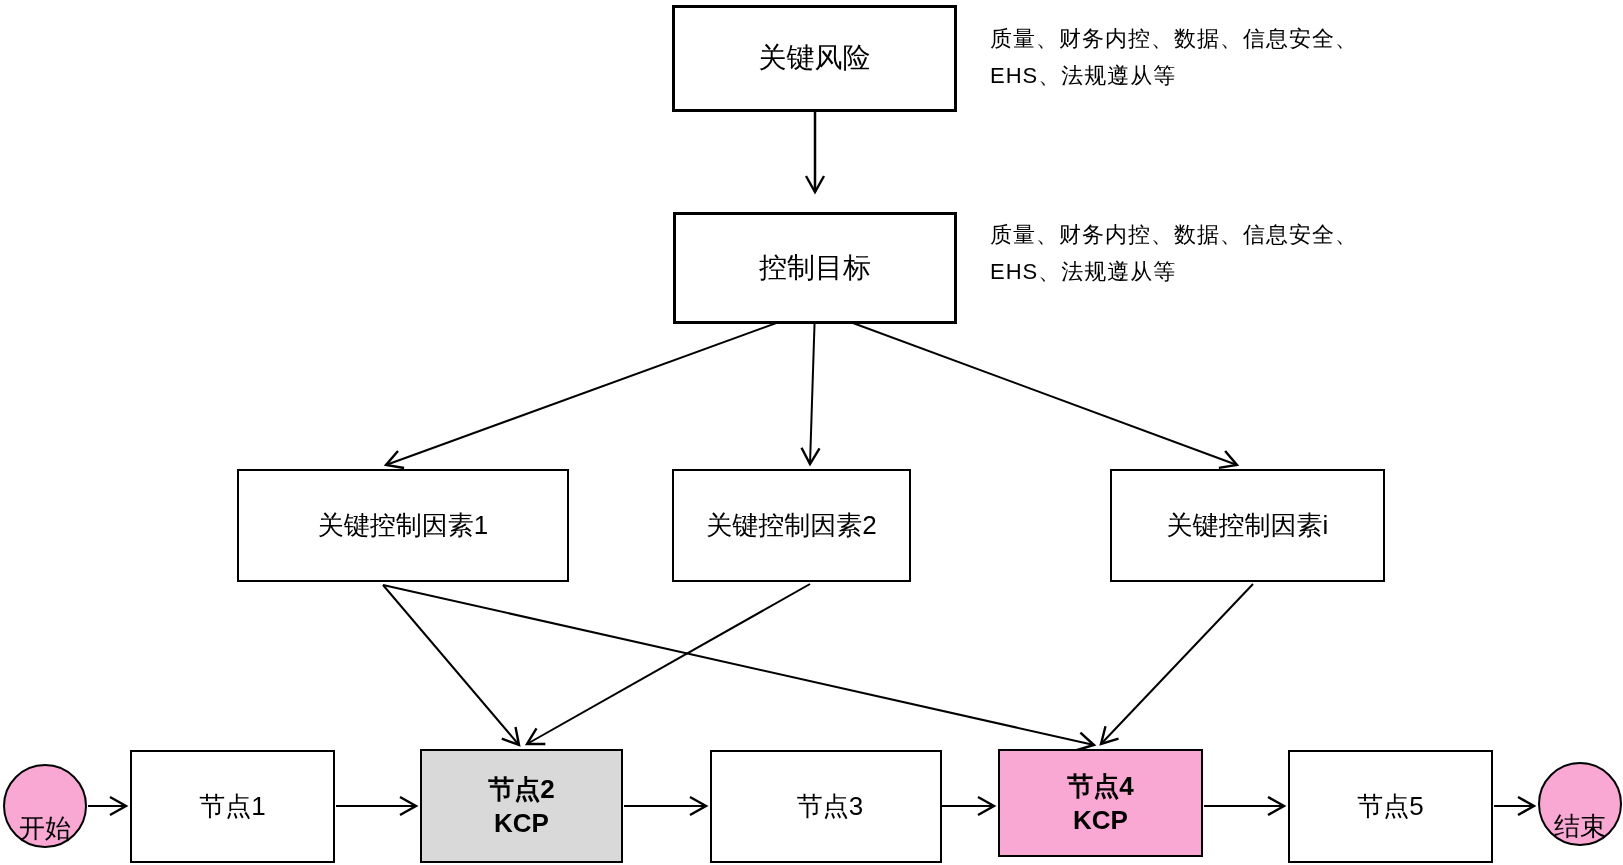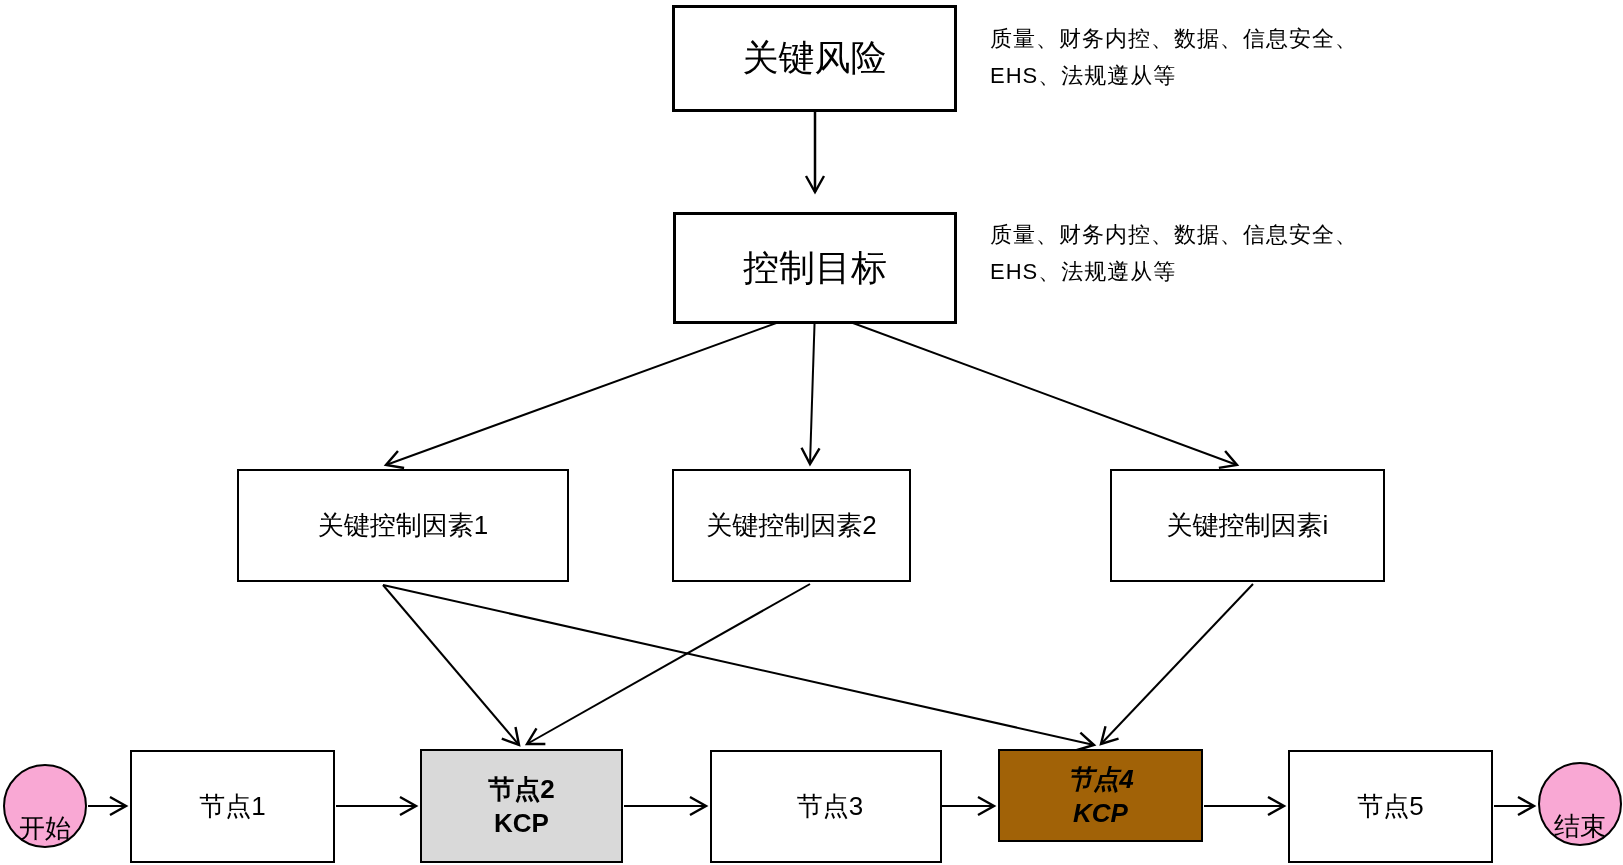--- a/index.html
+++ b/index.html
@@ -28,21 +28,21 @@
     box-sizing: border-box;
     background: #ffffff;
     border: 2px solid #000000;
     display: flex;
     align-items: center;
     justify-content: center;
     text-align: center;
     font-size: 26px;
     line-height: 1.3;
   }
-  .box.thick { border-width: 3px; font-size: 36px; }
+  .box.thick { border-width: 3px; font-size: 28px; }
   .box.kcp { font-weight: bold; }
   .circle {
     position: absolute;
     box-sizing: border-box;
     width: 84px;
     height: 84px;
     border: 2px solid #000000;
     border-radius: 50%;
     background: #f9a8d4;
     display: flex;
@@ -132,21 +132,21 @@
     <div class="stack">
       <div>节点2</div>
       <div>KCP</div>
     </div>
   </div>
 
   <div class="box" style="left:710px; top:750px; width:232px; height:113px;padding-left:8px;">
     <span>节点3</span>
   </div>
 
-  <div class="box kcp" style="left: 998px; top: 749px; width: 205px; height: 93px; background: #a16207; font-style: italic;">
+  <div class="box kcp" style="left: 998px; top: 749px; width: 205px; height: 108px; background: #f9a8d4;">
     <div class="stack">
       <div>节点4</div>
       <div>KCP</div>
     </div>
   </div>
 
   <div class="box" style="left:1288px; top:750px; width:205px; height:113px;">
     <span>节点5</span>
   </div>
 

